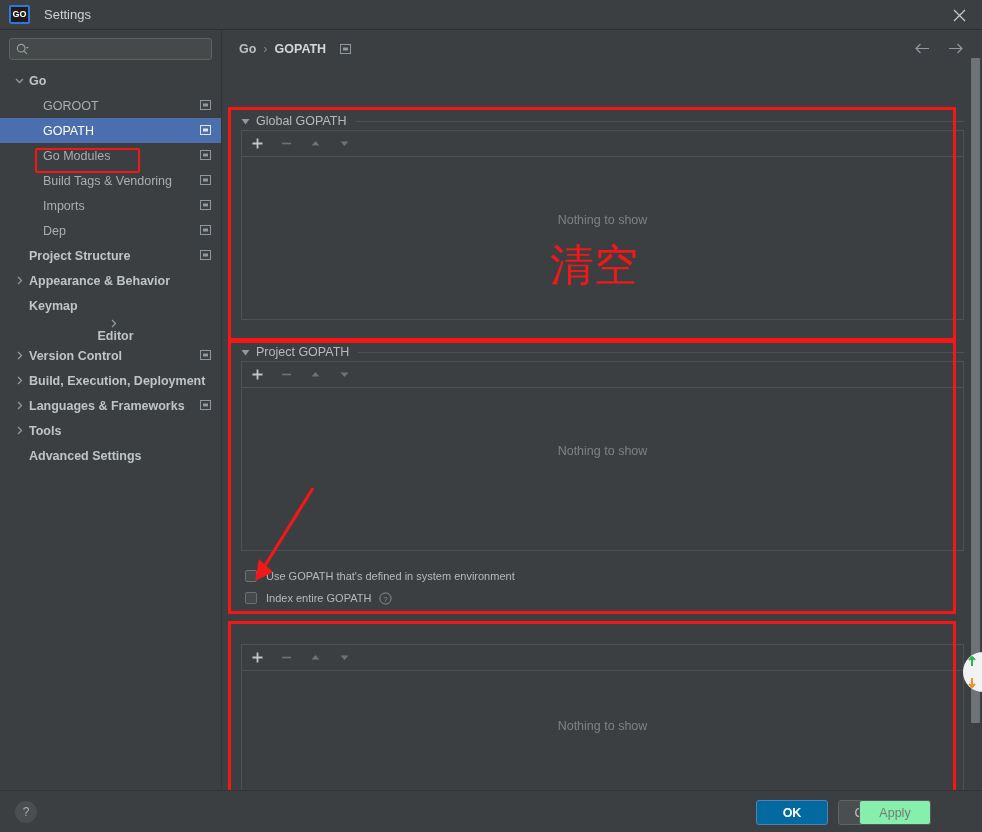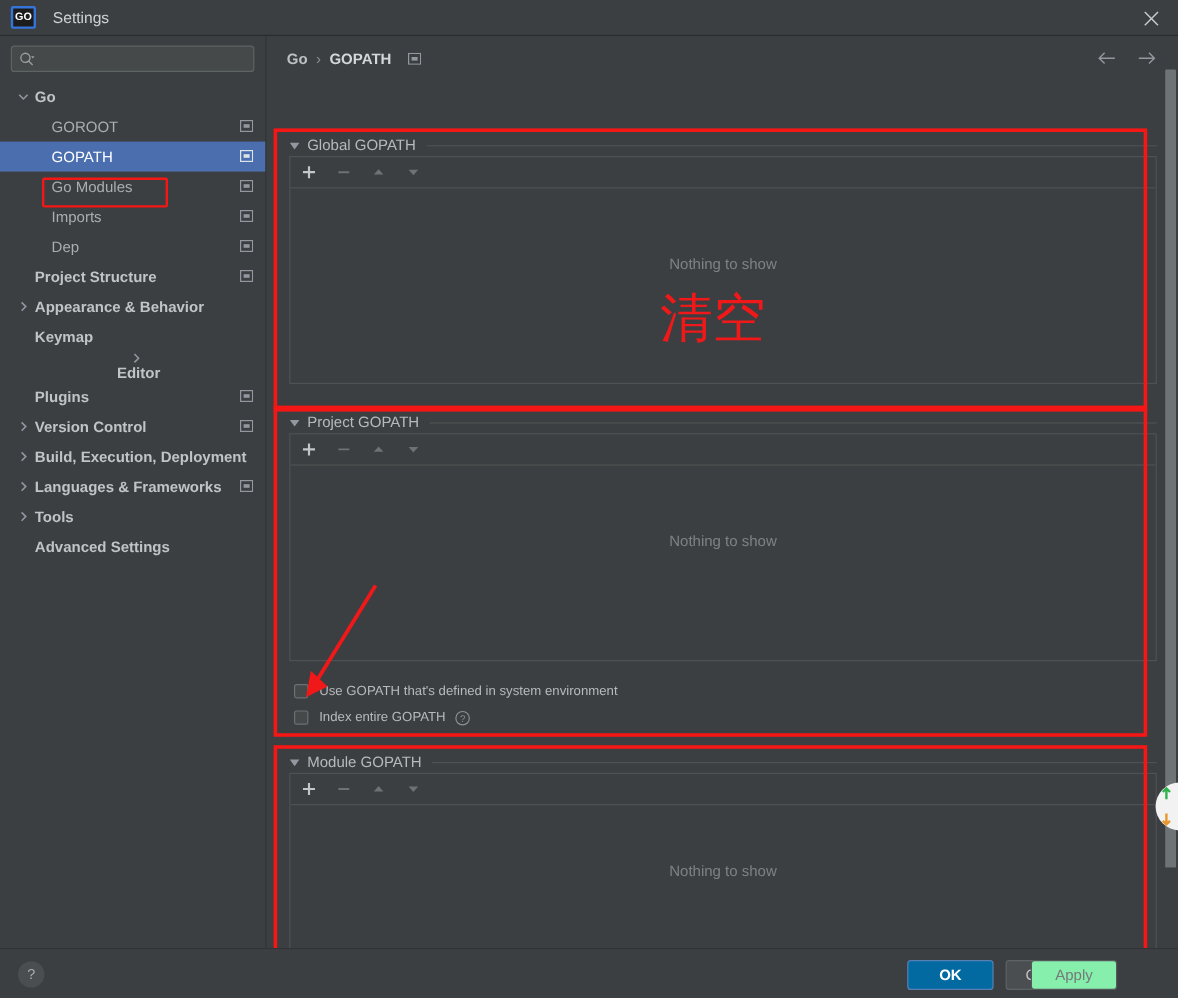--- a/index.html
+++ b/index.html
@@ -234,20 +234,28 @@
         <div class="tree-item child" style="padding-left: 28px;">
           <svg class="twisty" viewBox="0 0 11 11"></svg>
           <span class="label">Go Modules</span>
           <svg class="proj-icon" viewBox="0 0 11 10">
             <rect x="0.5" y="0.5" width="10" height="9" fill="none" stroke="#9298a0" stroke-width="1"></rect>
             <rect x="3" y="3.5" width="5" height="3" fill="#9298a0"></rect>
           </svg>
         </div>
         <div class="tree-item child" style="padding-left: 28px;">
           <svg class="twisty" viewBox="0 0 11 11"></svg>
+          <span class="label">Build Tags &amp; Vendoring</span>
+          <svg class="proj-icon" viewBox="0 0 11 10">
+            <rect x="0.5" y="0.5" width="10" height="9" fill="none" stroke="#9298a0" stroke-width="1"></rect>
+            <rect x="3" y="3.5" width="5" height="3" fill="#9298a0"></rect>
+          </svg>
+        </div>
+        <div class="tree-item child" style="padding-left: 28px;">
+          <svg class="twisty" viewBox="0 0 11 11"></svg>
           <span class="label">Imports</span>
           <svg class="proj-icon" viewBox="0 0 11 10">
             <rect x="0.5" y="0.5" width="10" height="9" fill="none" stroke="#9298a0" stroke-width="1"></rect>
             <rect x="3" y="3.5" width="5" height="3" fill="#9298a0"></rect>
           </svg>
         </div>
         <div class="tree-item child" style="padding-left: 28px;">
           <svg class="twisty" viewBox="0 0 11 11"></svg>
           <span class="label">Dep</span>
           <svg class="proj-icon" viewBox="0 0 11 10">
@@ -271,28 +279,20 @@
         </div>
         <div class="tree-item bold" style="padding-left: 14px;">
           <svg class="twisty" viewBox="0 0 11 11"></svg>
           <span class="label">Keymap</span>
         </div>
         <div class="tree-item bold" style="padding-left: 18px; flex-direction: column;">
           <svg class="twisty" viewBox="0 0 11 11">
             <path d="M4 2 L7.5 5.5 L4 9" stroke="#9298a0" stroke-width="1.3" fill="none"></path>
           </svg>
           <span class="label">Editor</span>
-        </div>
-        <div class="tree-item bold" style="padding-left: 14px;">
-          <svg class="twisty" viewBox="0 0 11 11"></svg>
-          <span class="label">Plugins</span>
-          <svg class="proj-icon" viewBox="0 0 11 10">
-            <rect x="0.5" y="0.5" width="10" height="9" fill="none" stroke="#9298a0" stroke-width="1"></rect>
-            <rect x="3" y="3.5" width="5" height="3" fill="#9298a0"></rect>
-          </svg>
         </div>
         <div class="tree-item bold" style="padding-left: 14px;">
           <svg class="twisty" viewBox="0 0 11 11">
             <path d="M4 2 L7.5 5.5 L4 9" stroke="#9298a0" stroke-width="1.3" fill="none"></path>
           </svg>
           <span class="label">Version Control</span>
           <svg class="proj-icon" viewBox="0 0 11 10">
             <rect x="0.5" y="0.5" width="10" height="9" fill="none" stroke="#9298a0" stroke-width="1"></rect>
             <rect x="3" y="3.5" width="5" height="3" fill="#9298a0"></rect>
           </svg>
@@ -439,27 +439,20 @@
           </div>
         </div>
       </div>
       <div class="annot-box" style="left:5px; top:270px; width:728px; height:276px;"></div>
       <svg class="annot-arrow" style="left:12px; top:412px;" width="90" height="110" viewBox="0 0 90 110">
         <path d="M78 8 L26 92" stroke="#f01818" stroke-width="3.2" fill="none"></path>
         <path d="M20 101 L24 79 L38 92 z" fill="#f01818"></path>
       </svg>
 
       <div class="section" style="top:558px; width:739px; height:185px;">
-        <div class="sec-header">
-          <svg class="sec-triangle" viewBox="0 0 9 9">
-            <path d="M0.5 2 L8.5 2 L4.5 7.5 z" fill="#9298a0"></path>
-          </svg>
-          <span class="sec-title">Module GOPATH</span>
-          <span class="sec-rule"></span>
-        </div>
         <div class="list-panel" style="top:18px; height:166px;">
           <div class="list-toolbar">
             <span class="tb-btn">
               <svg viewBox="0 0 13 13" width="13" height="13">
                 <path d="M6.5 1.5 V11.5 M1.5 6.5 H11.5" stroke="#c2c6c8" stroke-width="1.8"></path>
               </svg>
             </span>
             <span class="tb-btn">
               <svg viewBox="0 0 13 13" width="13" height="13">
                 <path d="M2 6.5 H11" stroke="#6d7274" stroke-width="1.6"></path>

